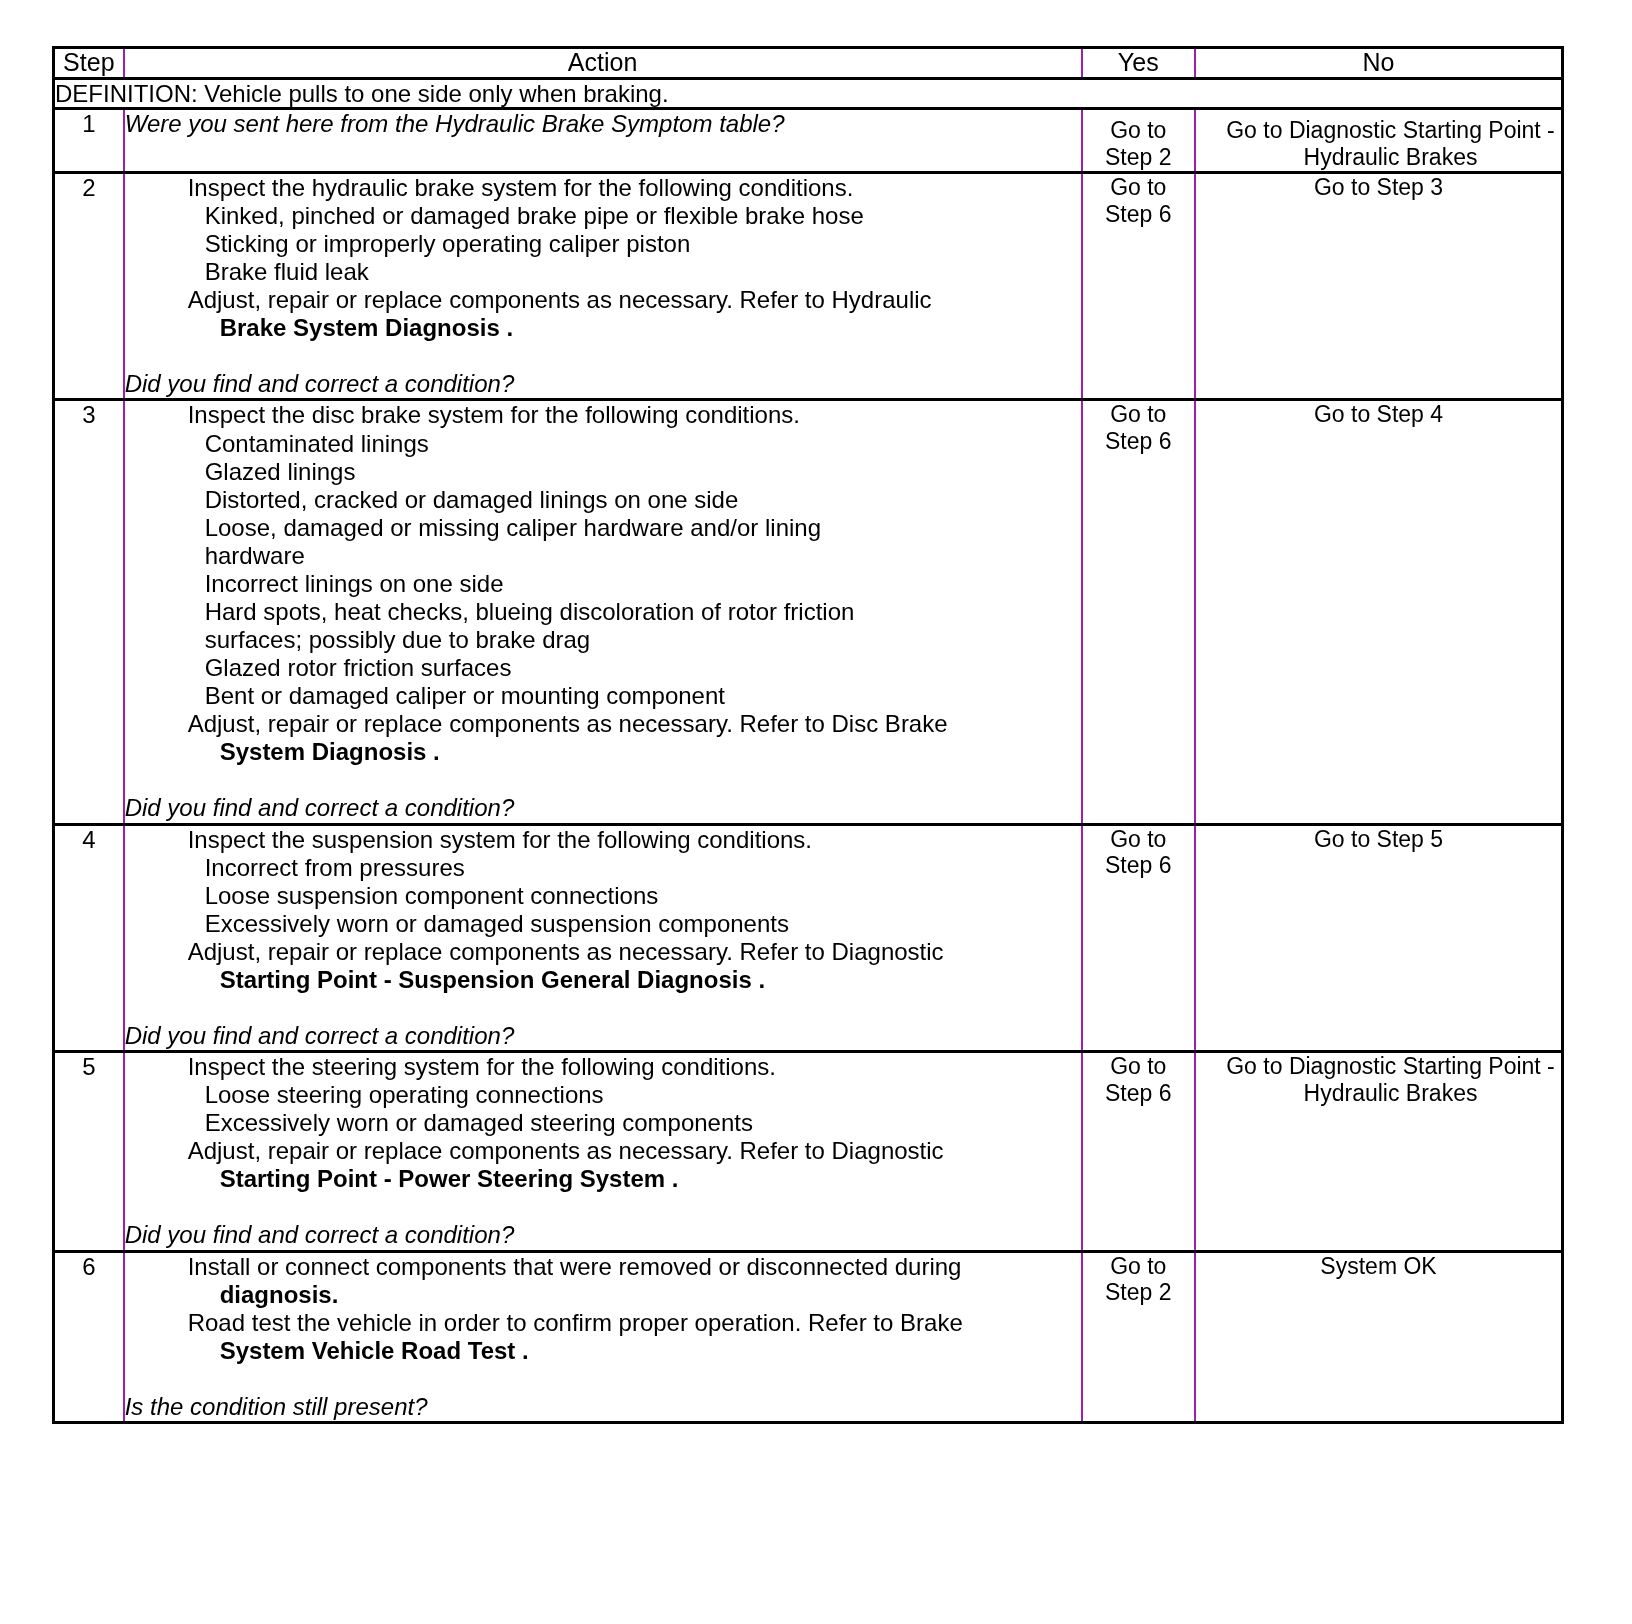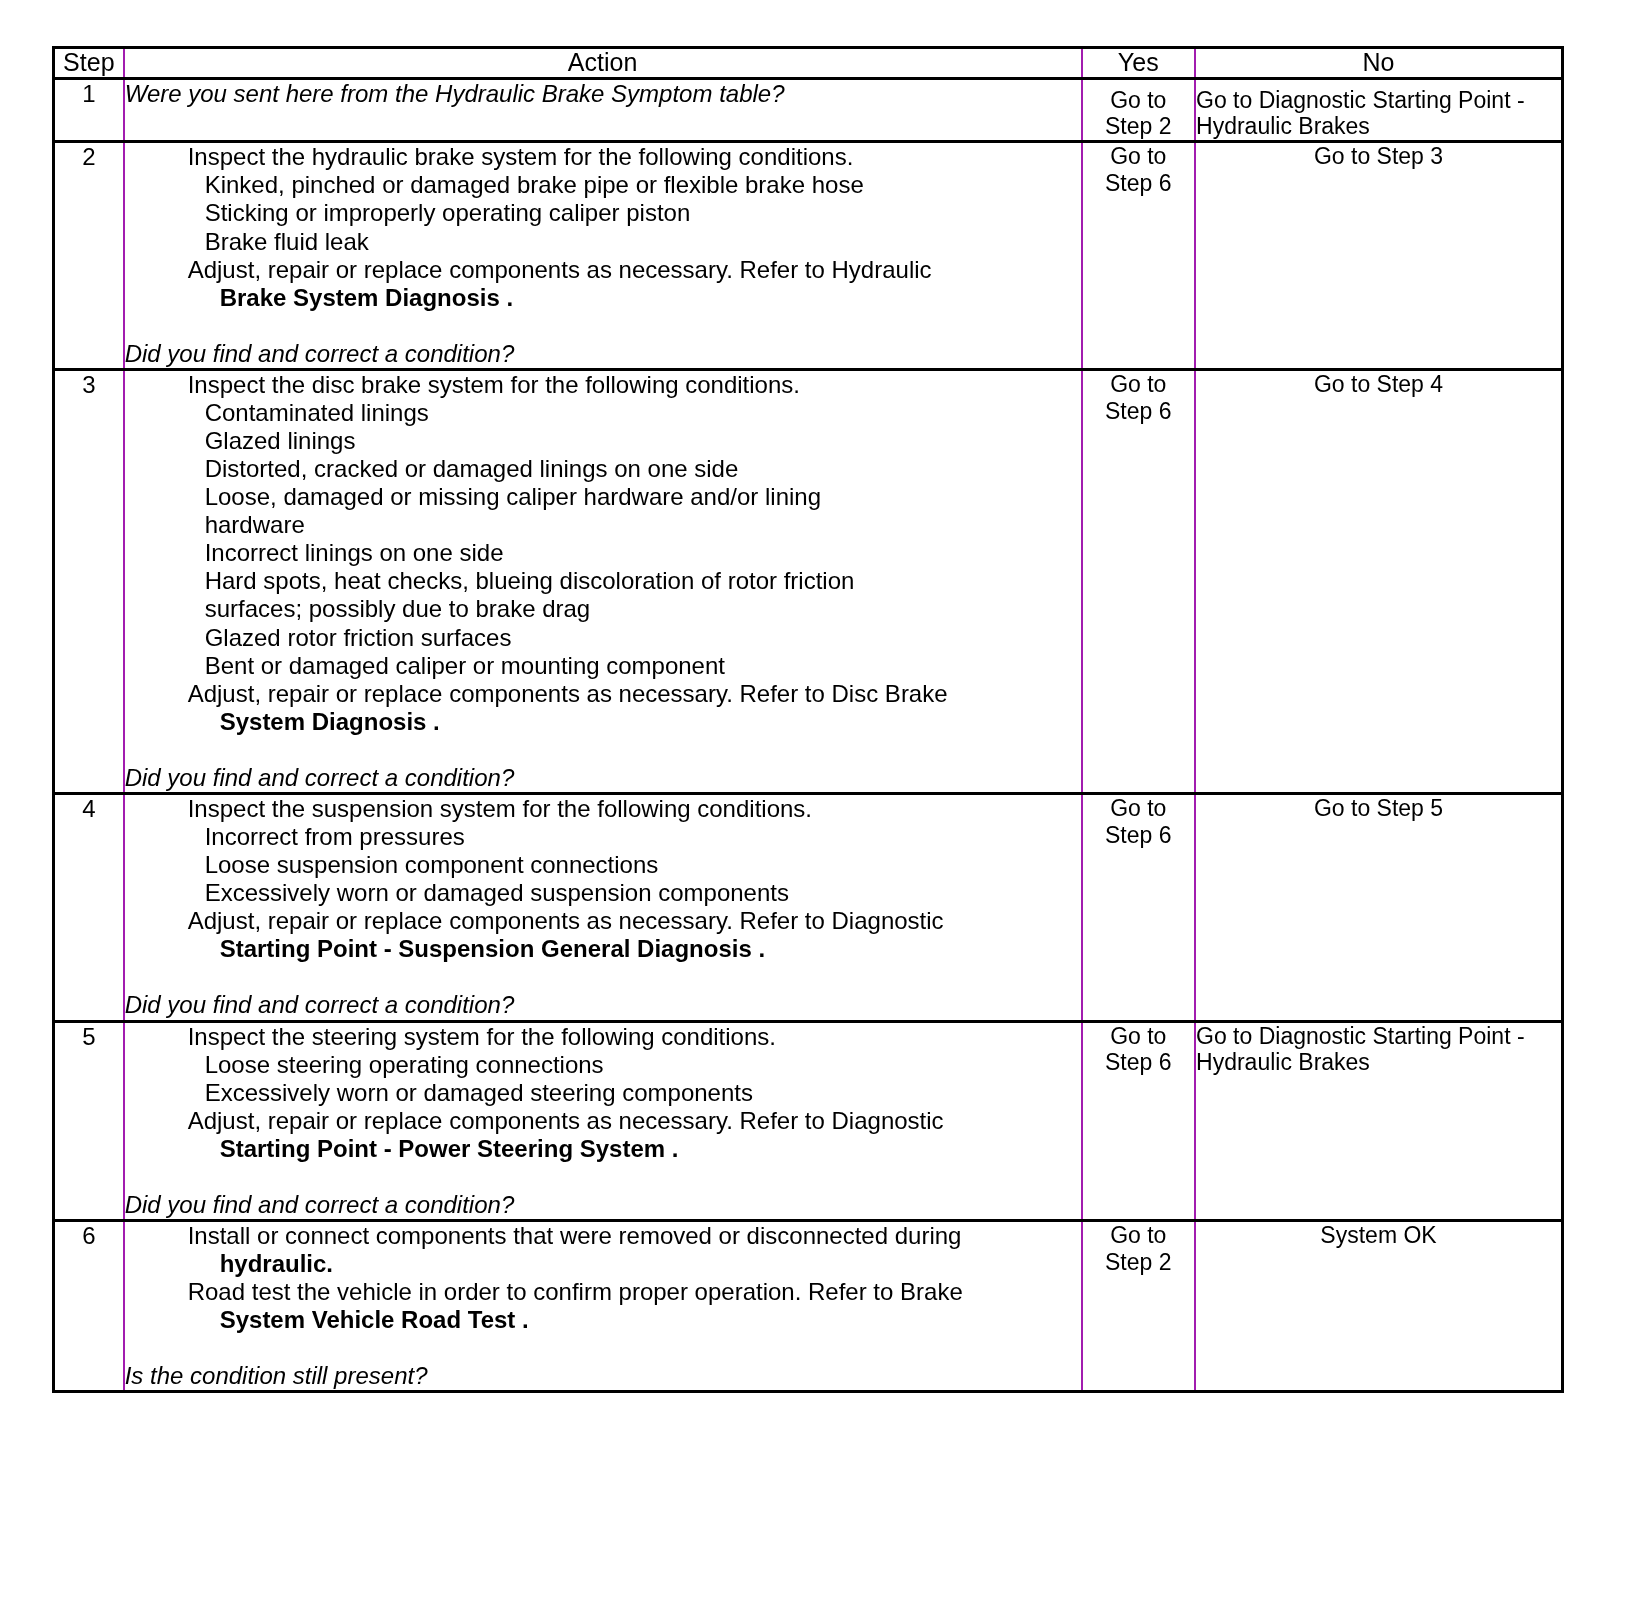--- a/index.html
+++ b/index.html
@@ -83,22 +83,22 @@
     height: 28px;
   }
   .yn-cell {
     font-size: 23px;
     line-height: 1.17;
     text-align: center;
     vertical-align: bottom;
     padding: 0 4px 8px 4px;
   }
   .yn-cell.left {
-    text-align: left;
-    padding-left: 0;
+    text-align: center;
+    padding-left: 24px;
   }
   .yn-cell.topalign {
     vertical-align: top;
     padding-top: 7px;
   }
   .thick-top { border-top: 3px solid #000 !important; }
 </style>
 </head>
 <body>
 
@@ -112,20 +112,23 @@
     </colgroup>
     <thead>
       <tr>
         <th>Step</th>
         <th>Action</th>
         <th>Yes</th>
         <th>No</th>
       </tr>
     </thead>
     <tbody id="tbody">
+      <tr class="def-row">
+        <td colspan="4">DEFINITION: Vehicle pulls to one side only when braking.</td>
+      </tr>
     <tr>
           <td class="step-cell thick-top">1</td>
           <td class="action-cell thick-top">
             <div class="question">Were you sent here from the Hydraulic Brake Symptom table?</div>
           </td>
           <td class="yn-cell thick-top topalign" style="white-space: pre-line;">Go to
 Step 2</td>
           <td class="yn-cell thick-top left topalign">Go to Diagnostic Starting Point - Hydraulic Brakes</td>
         </tr>
         <tr>
@@ -195,21 +198,21 @@
             <div class="question">Did you find and correct a condition?</div>
           </td>
           <td class="yn-cell thick-top" style="white-space: pre-line;">Go to
 Step 6</td>
           <td class="yn-cell thick-top left">Go to Diagnostic Starting Point - Hydraulic Brakes</td>
         </tr>
         <tr>
           <td class="step-cell thick-top">6</td>
           <td class="action-cell thick-top">
             <div class="lead">Install or connect components that were removed or disconnected during</div>
-            <div class="cont">hydraulic.</div>
+            <div class="cont">diagnosis.</div>
             <div class="lead">Road test the vehicle in order to confirm proper operation. Refer to Brake</div>
             <div class="cont">System Vehicle Road Test .</div>
             <div class="spacer">&nbsp;</div>
             <div class="question">Is the condition still present?</div>
           </td>
           <td class="yn-cell thick-top" style="white-space: pre-line;">Go to
 Step 2</td>
           <td class="yn-cell thick-top">System OK</td>
         </tr>
       </tbody>

